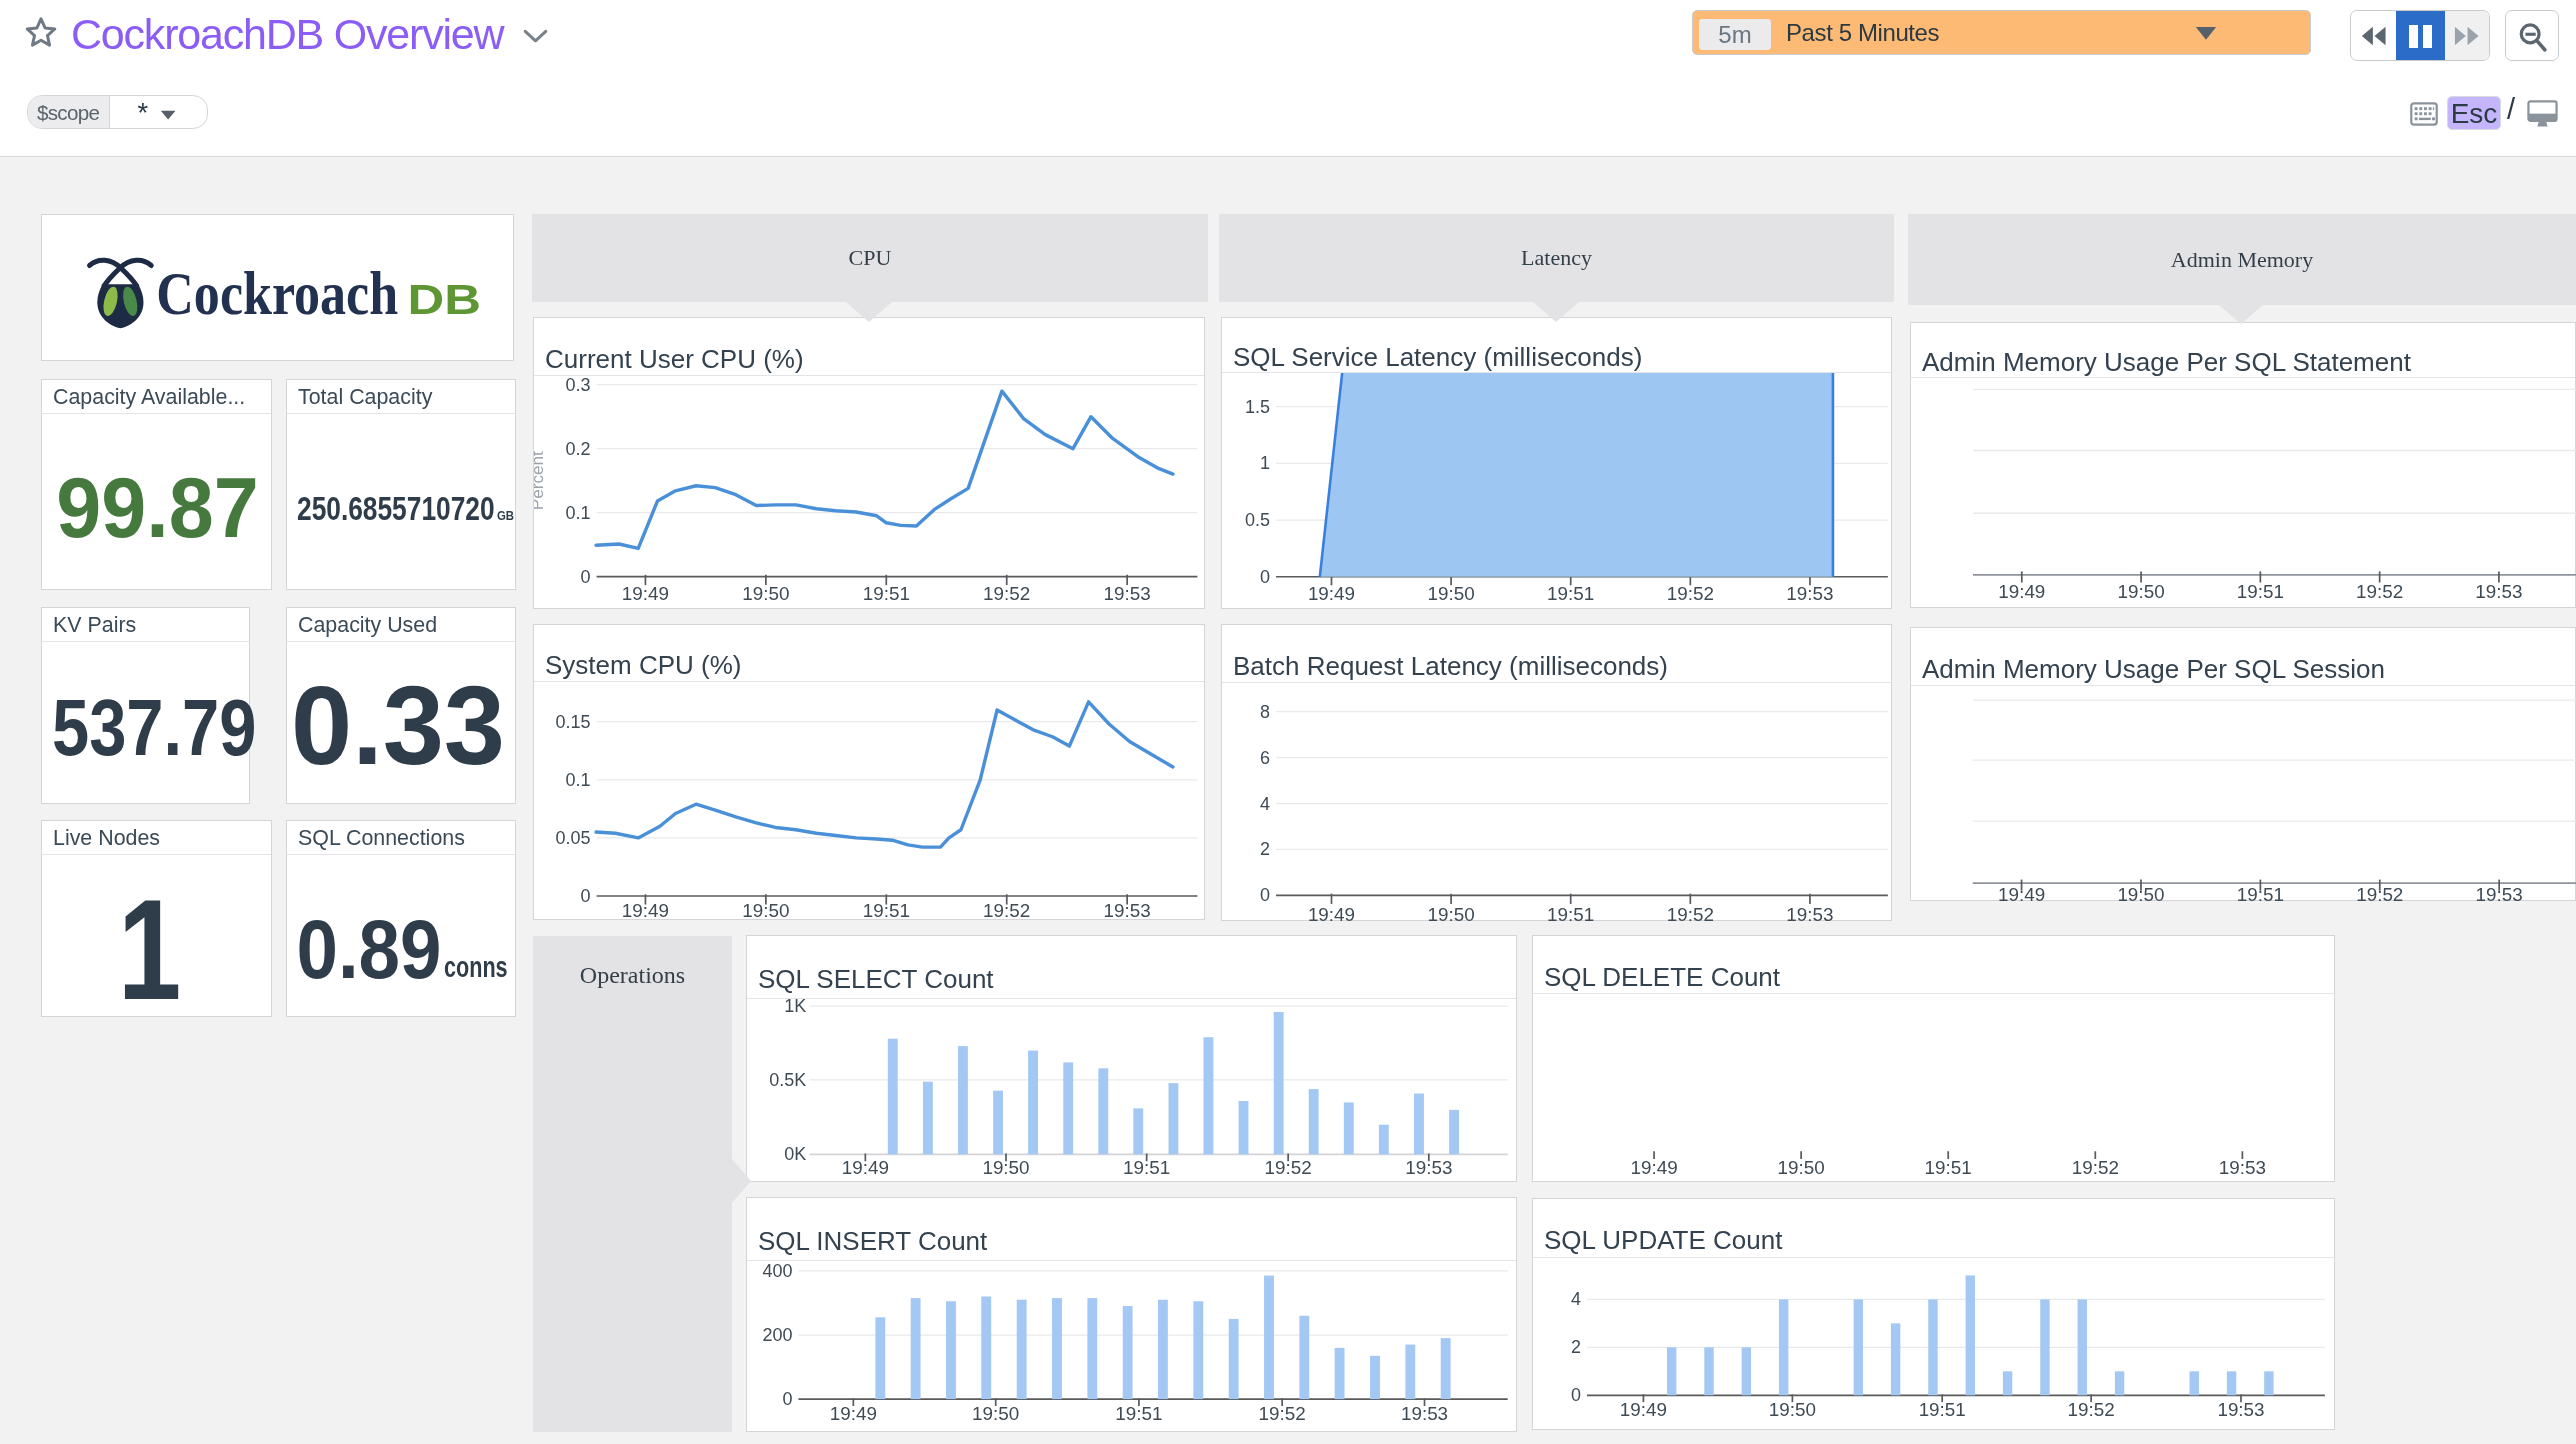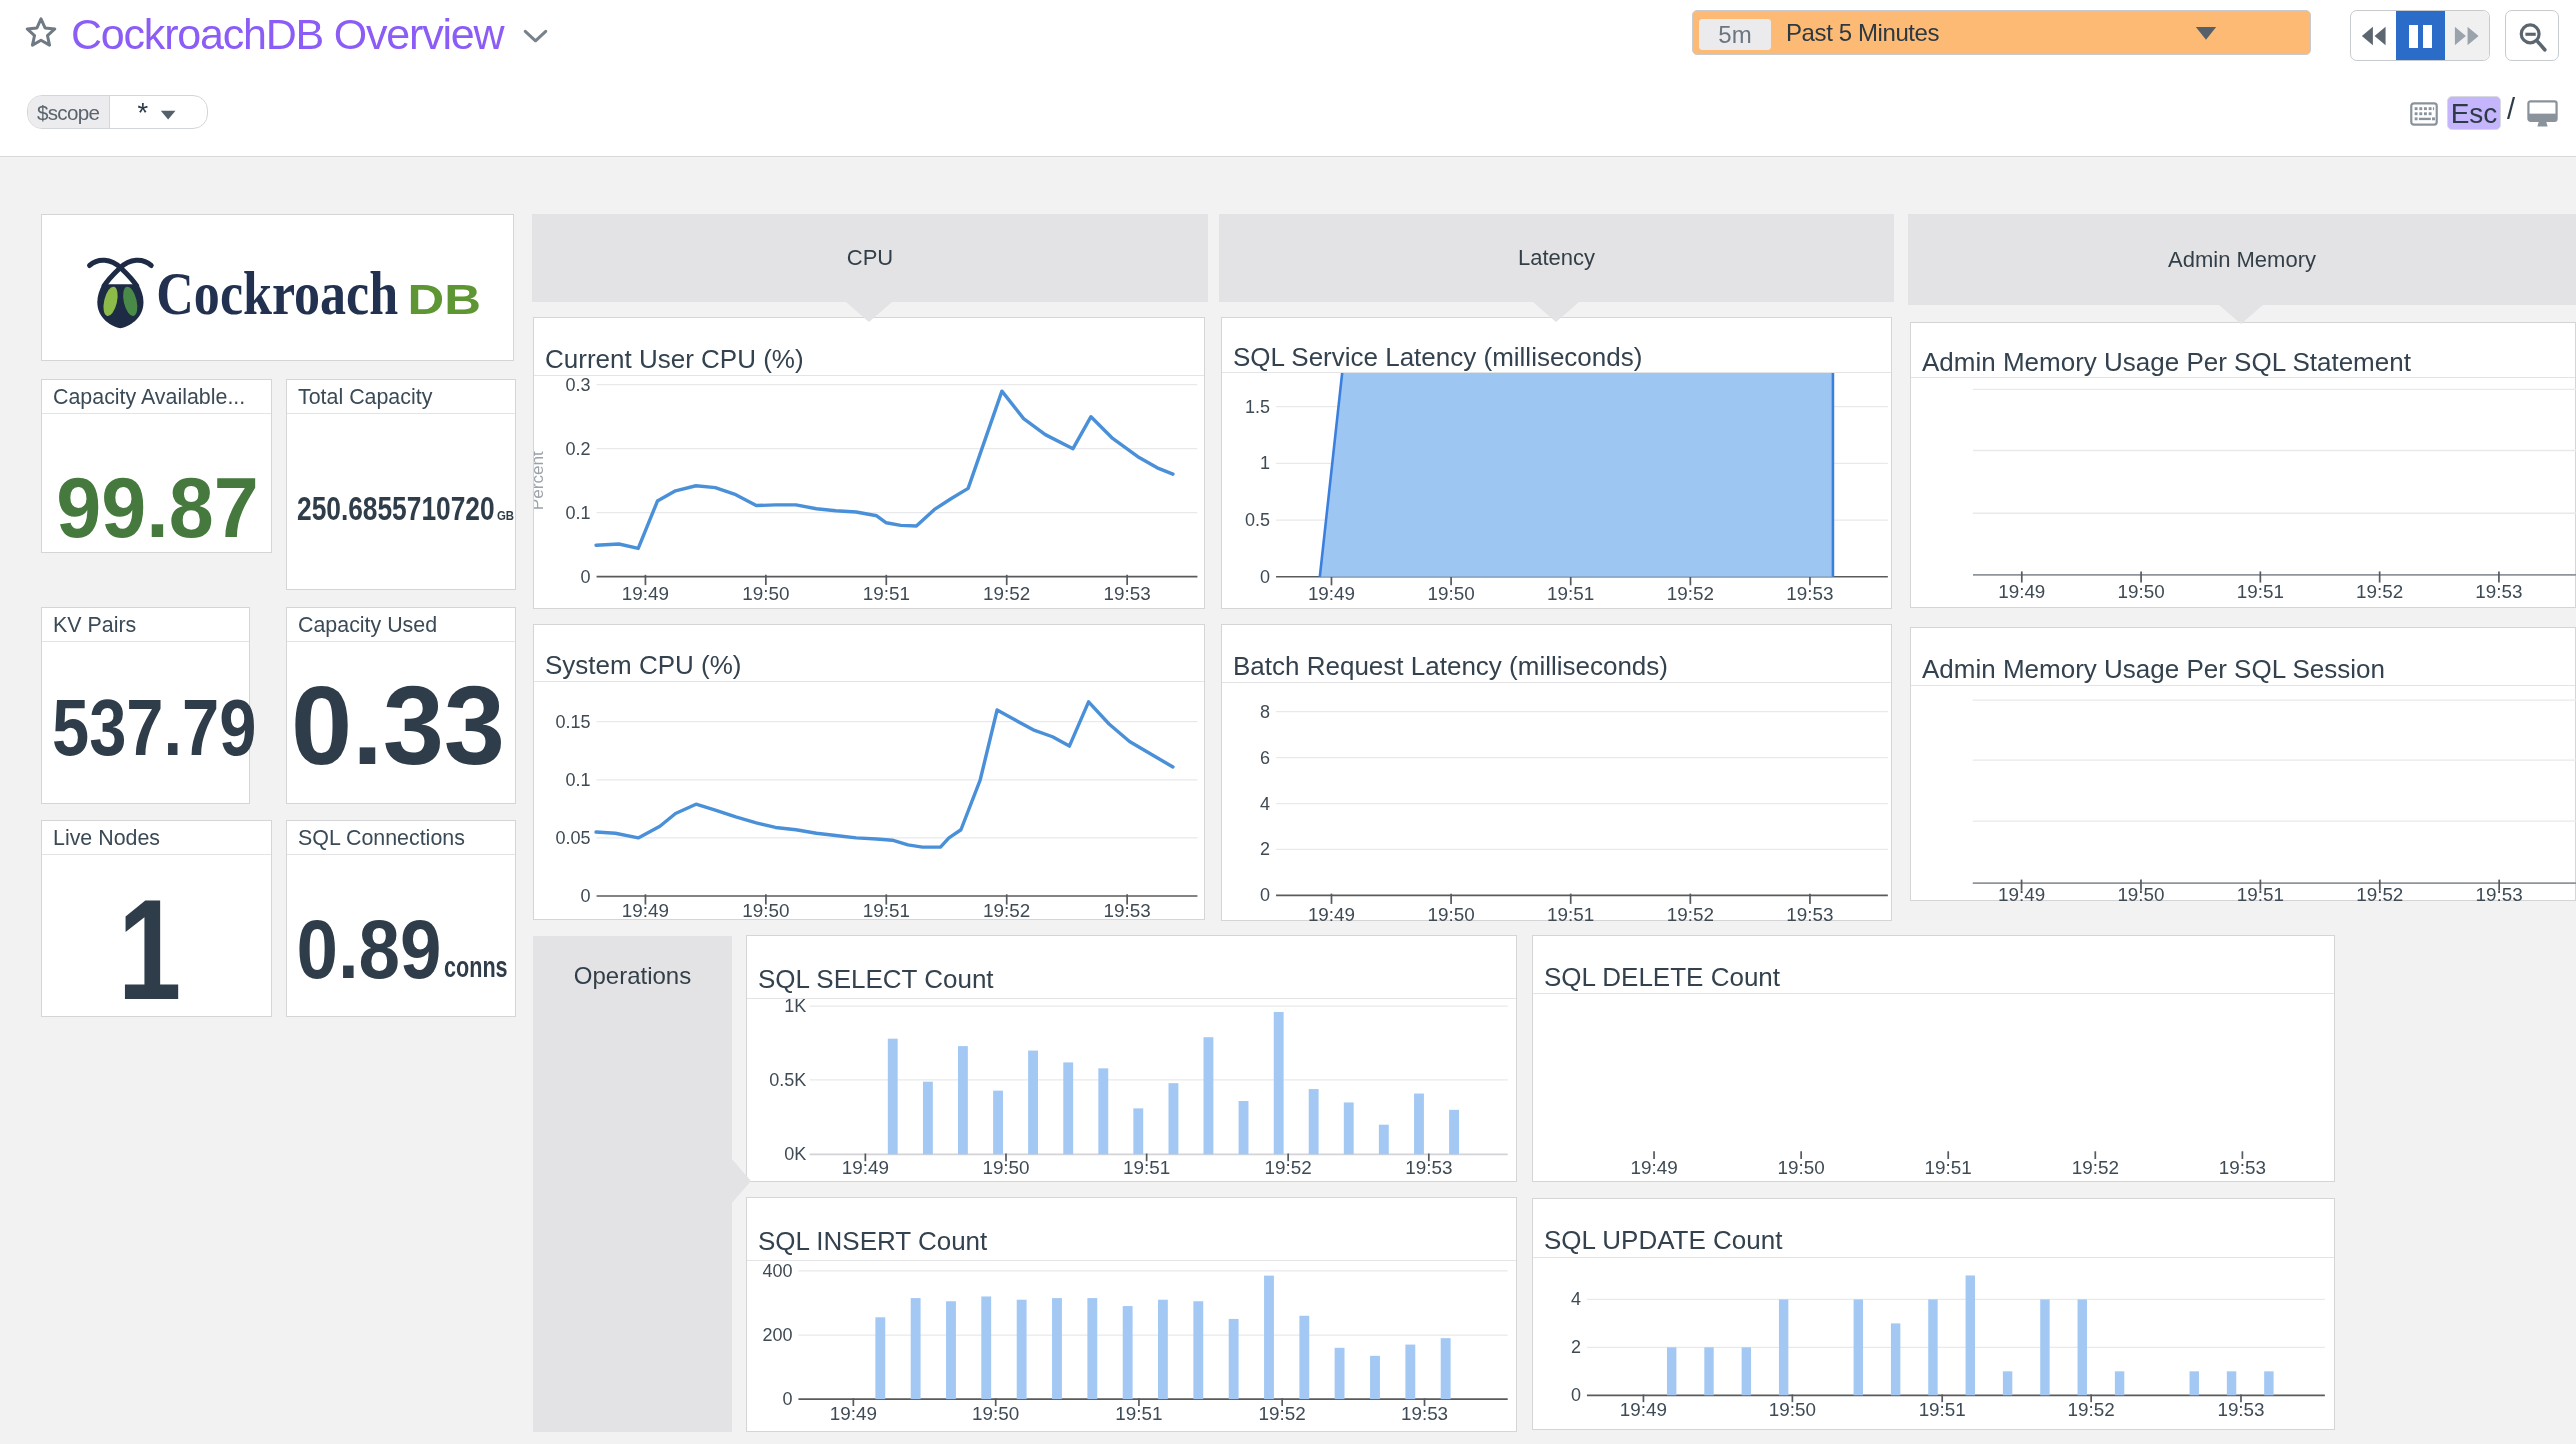--- a/index.html
+++ b/index.html
@@ -4,21 +4,21 @@
 * { margin:0; padding:0; box-sizing:border-box; }
 html,body { width:2576px; height:1444px; background:#fff; font-family:"Liberation Sans", sans-serif; }
 .abs { position:absolute; }
 #content { position:absolute; left:0; top:156px; width:2576px; height:1288px;
   background:#f2f2f3; border-top:1.7px solid #d8d8da; }
 .w { position:absolute; background:#fff; border:1.7px solid #d5d5d8; }
 .wt { font-size:26px; color:#33424e; padding-left:11px; border-bottom:1.7px solid #e4e4e6;
   white-space:nowrap; overflow:hidden; position:relative; z-index:2; background:#fff;margin-top:24px; }
 .st { font-size:21.4px; color:#3a4a56; padding-left:11px; border-bottom:1.7px solid #e4e4e6;
   white-space:nowrap; overflow:hidden; position:relative; z-index:2; background:#fff; }
-.gh { position:absolute; background:#e3e3e5; font-size:22px; color:#333f48; text-align:center; }
+.gh { position:absolute; background:#e3e3e5; font-size:22px; color:#333f48; text-align:center;font-family:Liberation Serif, serif; }
 .notchd { position:absolute; width:0; height:0; border-left:23px solid transparent;
   border-right:23px solid transparent; border-top:20.6px solid #e3e3e5; z-index:3; }
 .notchr { position:absolute; width:0; height:0; border-top:23px solid transparent;
   border-bottom:23px solid transparent; border-left:20.6px solid #e3e3e5; z-index:3; }
 </style></head>
 <body>
 
 <svg class="abs" style="left:23px;top:14.6px" width="36" height="36" viewBox="0 0 24 24">
 <path d="M12 2.6 L14.7 8.6 L21.2 9.3 L16.3 13.7 L17.7 20.1 L12 16.8 L6.3 20.1 L7.7 13.7 L2.8 9.3 L9.3 8.6 Z" fill="none" stroke="#6f7a84" stroke-width="2" stroke-linejoin="round"></path>
 </svg>
@@ -356,21 +356,21 @@
       <rect x="2290.3" y="1486.3" width="11" height="140.0" fill="#a3c8f3"></rect>
       <rect x="2333.9" y="1598.3" width="11" height="28.0" fill="#a3c8f3"></rect>
       <rect x="2377.5" y="1514.3" width="11" height="112.0" fill="#a3c8f3"></rect>
       <rect x="2421.1" y="1514.3" width="11" height="112.0" fill="#a3c8f3"></rect>
       <rect x="2464.7" y="1598.3" width="11" height="28.0" fill="#a3c8f3"></rect>
       <rect x="2551.9" y="1598.3" width="11" height="28.0" fill="#a3c8f3"></rect>
       <rect x="2595.5" y="1598.3" width="11" height="28.0" fill="#a3c8f3"></rect>
       <rect x="2639.1" y="1598.3" width="11" height="28.0" fill="#a3c8f3"></rect>
     </svg>
   </div>
-<div class="w" style="left:41px;top:379px;width:231px;height:174px">
+<div class="w" style="left:41px;top:379px;width:231px;height:211px">
     <div class="st" style="height:34px;line-height:34px">Capacity Available...</div>
     <div style="position:absolute;left:0px;top:84px;width:231px;text-align:center;font-weight:700;color:#45793d;font-size:86px;line-height:86px;transform:scaleX(0.94);white-space:nowrap">99.87</div>
   </div>
 <div class="w" style="left:286px;top:379px;width:230px;height:211px">
     <div class="st" style="height:34px;line-height:34px">Total Capacity</div>
     <div style="position:absolute;left:-15.6px;top:111px;width:230px;text-align:center;font-weight:700;color:#2e3d49;font-size:34px;line-height:34px;transform:scaleX(0.774);white-space:nowrap">250.6855710720</div>
     <div style="position:absolute;left:210px;top:129px;font-size:12px;font-weight:700;color:#2e3d49;transform:scaleX(0.95);transform-origin:left">GB</div>
   </div>
 <div class="w" style="left:41px;top:607px;width:209px;height:197px">
     <div class="st" style="height:34px;line-height:34px">KV Pairs</div>

